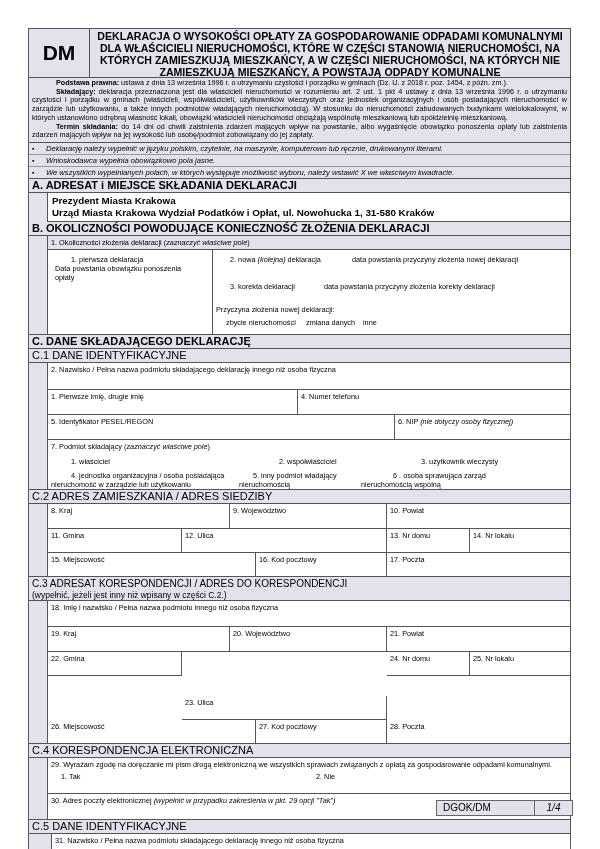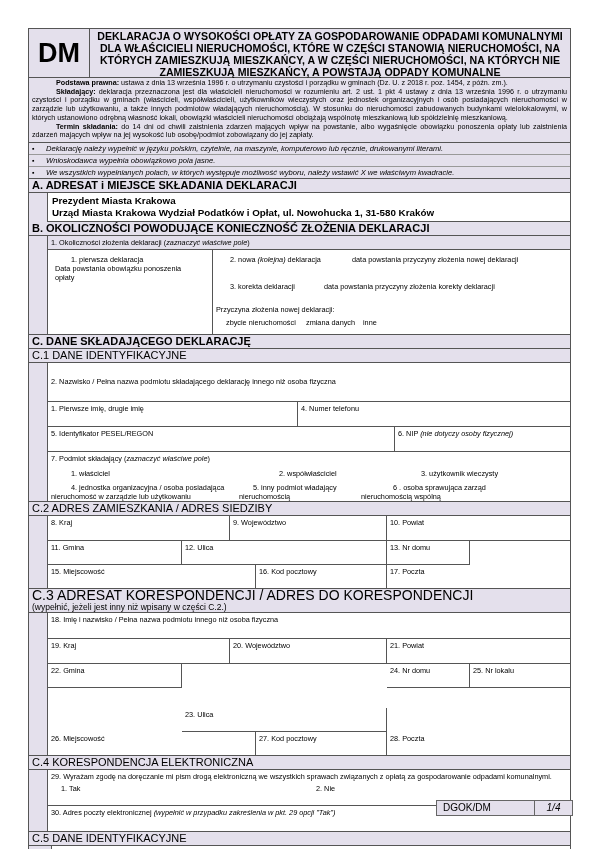--- a/index.html
+++ b/index.html
@@ -2,21 +2,21 @@
 <html><head>
 <meta charset="utf-8">
 <style>
   html, body { margin: 0; padding: 0; background: #ffffff; }
   body { width: 600px; height: 849px; position: relative; overflow: hidden;
          font-family: "Liberation Sans", sans-serif; color: #000; }
   .form { position: absolute; left: 28px; top: 28px; width: 543px;
           border: 1px solid #555; box-sizing: border-box; background: #e4e0ec; }
   .hdr { display: flex; border-bottom: 1px solid #555; height: 48px; }
   .hdr .code { width: 60px; border-right: 1px solid #555; display: flex; align-items: center;
-               justify-content: center; font-weight: bold; font-size: 27px; }
+               justify-content: center; font-weight: bold; font-size: 21px; }
   .hdr .title { flex: 1; text-align: center; font-weight: bold; font-size: 10.6px; line-height: 12px;
                 padding-top: 1px; }
   .intro { font-size: 7.2px; line-height: 8.7px; padding: 1px 3px 2px 3px; border-bottom: 1px solid #555;
            text-align: justify; }
   .intro b { font-weight: bold; padding-left: 24px; }
   .notes { border-bottom: 1px solid #555; }
   .note { font-size: 7.6px; font-style: italic; height: 11px; line-height: 11px; padding-left: 3px;
           border-bottom: 1px solid #999; display: flex; align-items: center; }
   .note:last-child { border-bottom: none; }
   .note .bullet { font-style: normal; font-size: 7px; width: 14px; }
@@ -104,21 +104,21 @@
         </div>
       </div>
     </div>
   </div>
 
   <div class="sec b" style="border-top:1px solid #555;">C. DANE SKŁADAJĄCEGO DEKLARACJĘ</div>
   <div class="sec">C.1 DANE IDENTYFIKACYJNE</div>
   <div class="row">
     <div class="indent"></div>
     <div class="body">
-      <div class="cell" style="height:27px;margin-top:12px;">2. Nazwisko / Pełna nazwa podmiotu składającego deklarację  innego niż osoba fizyczna</div>
+      <div class="cell" style="height:27px;">2. Nazwisko / Pełna nazwa podmiotu składającego deklarację  innego niż osoba fizyczna</div>
       <div class="fld">
         <div class="cell r" style="width:250px; height:25px;">1. Pierwsze imię, drugie imię</div>
         <div class="cell" style="flex:1; height:25px;">4. Numer telefonu</div>
       </div>
       <div class="fld">
         <div class="cell r" style="width:347px; height:25px;">5. Identyfikator PESEL/REGON</div>
         <div class="cell" style="flex:1; height:25px;"><span>6. NIP </span><i>(nie dotyczy osoby fizycznej)</i></div>
       </div>
       <div class="cell" style="height:49px; border-bottom:none;">
         <div><span>7. Podmiot składający (</span><i>zaznaczyć właściwe pole</i><span>)</span></div>
@@ -151,31 +151,32 @@
     <div class="body">
       <div class="fld">
         <div class="cell r" style="width:182px; height:25px;">8. Kraj</div>
         <div class="cell r" style="width:157px; height:25px;">9. Województwo</div>
         <div class="cell" style="flex:1; height:25px;">10. Powiat</div>
       </div>
       <div class="fld">
         <div class="cell r" style="width:134px; height:24px;">11. Gmina</div>
         <div class="cell r" style="width:205px; height:24px;">12. Ulica</div>
         <div class="cell r" style="width:83px; height:24px;">13. Nr domu</div>
+        <div class="cell" style="flex:1; height:24px;">14. Nr lokalu</div>
       </div>
       <div class="fld">
         <div class="cell r" style="width:208px; height:23px; border-bottom:none;">15. Miejscowość</div>
         <div class="cell r" style="width:131px; height:23px; border-bottom:none;">16. Kod pocztowy</div>
         <div class="cell" style="flex:1; height:23px; border-bottom:none;">17. Poczta</div>
       </div>
     </div>
   </div>
 
   <div style="border-top:1px solid #555; border-bottom:1px solid #555; padding-left:3px;">
-    <div style="font-size:14px; line-height:13px;">C.3 ADRESAT KORESPONDENCJI / ADRES DO KORESPONDENCJI</div>
+    <div style="font-size:10px; line-height:13px;">C.3 ADRESAT KORESPONDENCJI / ADRES DO KORESPONDENCJI</div>
     <div style="font-size:8.5px; line-height:10px;">(wypełnić, jeżeli jest inny niż wpisany w części C.2.)</div>
   </div>
   <div class="row">
     <div class="indent"></div>
     <div class="body">
       <div class="cell" style="height:26px;">18. Imię i nazwisko / Pełna nazwa podmiotu innego niż osoba fizyczna</div>
       <div class="fld">
         <div class="cell r" style="width:182px; height:25px;">19. Kraj</div>
         <div class="cell r" style="width:157px; height:25px;">20. Województwo</div>
         <div class="cell" style="flex:1; height:25px;">21. Powiat</div>

